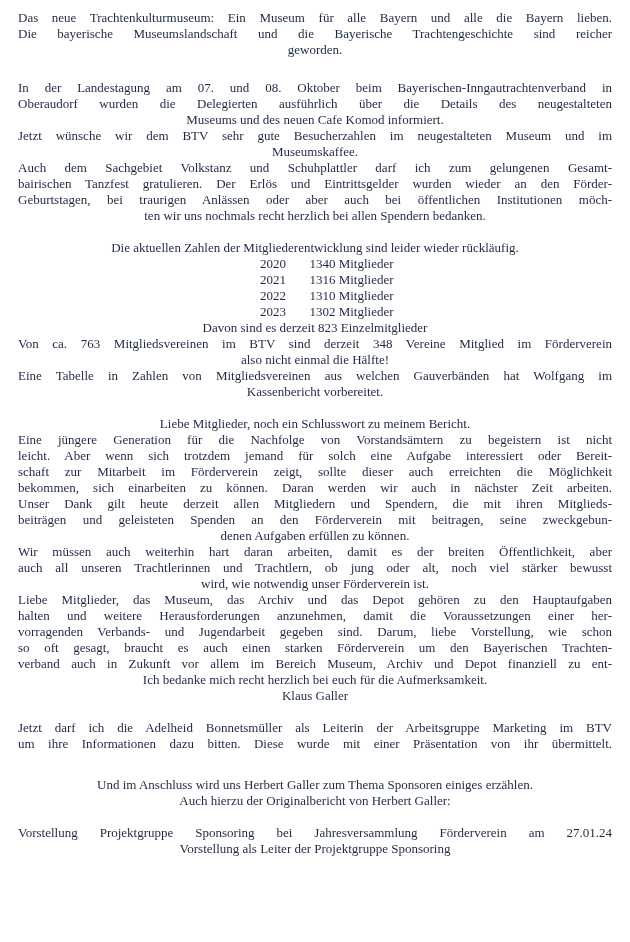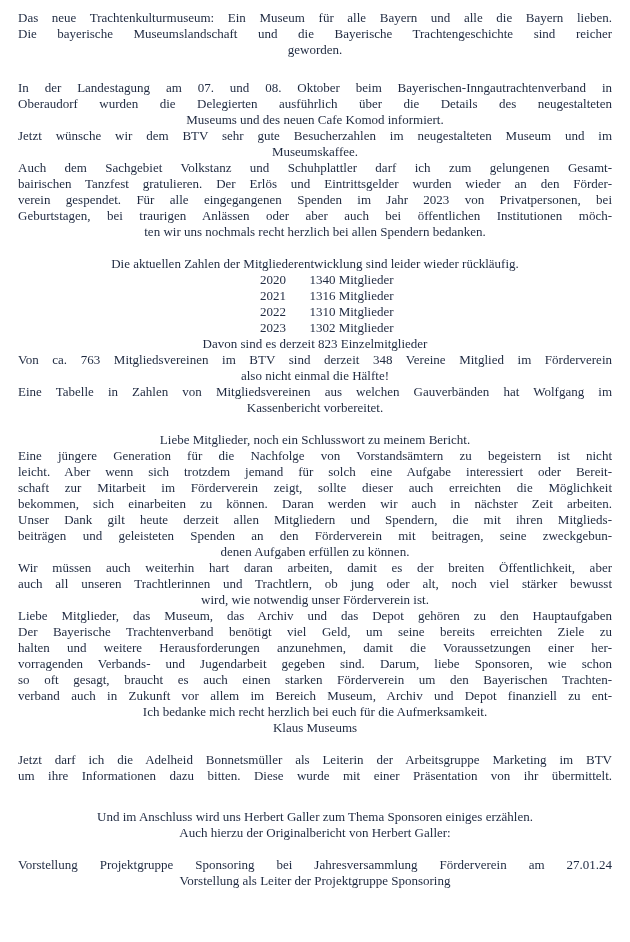--- a/index.html
+++ b/index.html
@@ -56,21 +56,20 @@
       <div class="line j">Die bayerische Museumslandschaft und die Bayerische Trachtengeschichte sind reicher</div>
       <div class="line">geworden.</div>
       <div class="spacer" style="height: 22px;"></div>
       <div class="line j">In der Landestagung am 07. und 08. Oktober beim Bayerischen-Inngautrachtenverband in</div>
       <div class="line j">Oberaudorf wurden die Delegierten ausführlich über die Details des neugestalteten</div>
       <div class="line">Museums und des neuen Cafe Komod informiert.</div>
       <div class="line j">Jetzt wünsche wir dem BTV sehr gute Besucherzahlen im neugestalteten Museum und im</div>
       <div class="line">Museumskaffee.</div>
       <div class="line j">Auch dem Sachgebiet Volkstanz und Schuhplattler darf ich zum gelungenen Gesamt-</div>
       <div class="line j">bairischen Tanzfest gratulieren. Der Erlös und Eintrittsgelder wurden wieder an den Förder-</div>
-      <div class="line j">verein gespendet. Für alle eingegangenen Spenden im Jahr 2023 von Privatpersonen, bei</div>
       <div class="line j">Geburtstagen, bei traurigen Anlässen oder aber auch bei öffentlichen Institutionen möch-</div>
       <div class="line">ten wir uns nochmals recht herzlich bei allen Spendern bedanken.</div>
       <div class="spacer" style="height: 16px;"></div>
       <div class="line">Die aktuellen Zahlen der Mitgliederentwicklung sind leider wieder rückläufig.</div>
       <div class="line"><span class="year">2020</span><span>1340 Mitglieder</span></div>
       <div class="line"><span class="year">2021</span><span>1316 Mitglieder</span></div>
       <div class="line"><span class="year">2022</span><span>1310 Mitglieder</span></div>
       <div class="line"><span class="year">2023</span><span>1302 Mitglieder</span></div>
       <div class="line">Davon sind es derzeit 823 Einzelmitglieder</div>
       <div class="line j">Von ca. 763 Mitgliedsvereinen im BTV sind derzeit 348 Vereine Mitglied im Förderverein</div>
@@ -83,27 +82,26 @@
       <div class="line j">leicht. Aber wenn sich trotzdem jemand für solch eine Aufgabe interessiert oder Bereit-</div>
       <div class="line j">schaft zur Mitarbeit im Förderverein zeigt, sollte dieser auch erreichten die Möglichkeit</div>
       <div class="line j">bekommen, sich einarbeiten zu können. Daran werden wir auch in nächster Zeit arbeiten.</div>
       <div class="line j">Unser Dank gilt heute derzeit allen Mitgliedern und Spendern, die mit ihren Mitglieds-</div>
       <div class="line j">beiträgen und geleisteten Spenden an den Förderverein mit beitragen, seine zweckgebun-</div>
       <div class="line">denen Aufgaben erfüllen zu können.</div>
       <div class="line j">Wir müssen auch weiterhin hart daran arbeiten, damit es der breiten Öffentlichkeit, aber</div>
       <div class="line j">auch all unseren Trachtlerinnen und Trachtlern, ob jung oder alt, noch viel stärker bewusst</div>
       <div class="line">wird, wie notwendig unser Förderverein ist.</div>
       <div class="line j">Liebe Mitglieder, das Museum, das Archiv und das Depot gehören zu den Hauptaufgaben</div>
-      <div class="line j">Der Bayerische Trachtenverband benötigt viel Geld, um seine bereits erreichten Ziele zu</div>
       <div class="line j">halten und weitere Herausforderungen anzunehmen, damit die Voraussetzungen einer her-</div>
-      <div class="line j">vorragenden Verbands- und Jugendarbeit gegeben sind. Darum, liebe Sponsoren, wie schon</div>
+      <div class="line j">vorragenden Verbands- und Jugendarbeit gegeben sind. Darum, liebe Vorstellung, wie schon</div>
       <div class="line j">so oft gesagt, braucht es auch einen starken Förderverein um den Bayerischen Trachten-</div>
       <div class="line j">verband auch in Zukunft vor allem im Bereich Museum, Archiv und Depot finanziell zu ent-</div>
       <div class="line">Ich bedanke mich recht herzlich bei euch für die Aufmerksamkeit.</div>
-      <div class="line">Klaus Museums</div>
+      <div class="line">Klaus Galler</div>
       <div class="spacer" style="height: 16px;"></div>
       <div class="line j">Jetzt darf ich die Adelheid Bonnetsmüller als Leiterin der Arbeitsgruppe Marketing im BTV</div>
       <div class="line j">um ihre Informationen dazu bitten. Diese wurde mit einer Präsentation von ihr übermittelt.</div>
       <div class="spacer" style="height: 25px;"></div>
       <div class="line">Und im Anschluss wird uns Herbert Galler zum Thema Sponsoren einiges erzählen.</div>
       <div class="line">Auch hierzu der Originalbericht von Herbert Galler:</div>
       <div class="spacer" style="height: 16px;"></div>
       <div class="line j">Vorstellung Projektgruppe Sponsoring bei Jahresversammlung Förderverein am 27.01.24</div>
       <div class="line">Vorstellung als Leiter der Projektgruppe Sponsoring</div>
     </div>

